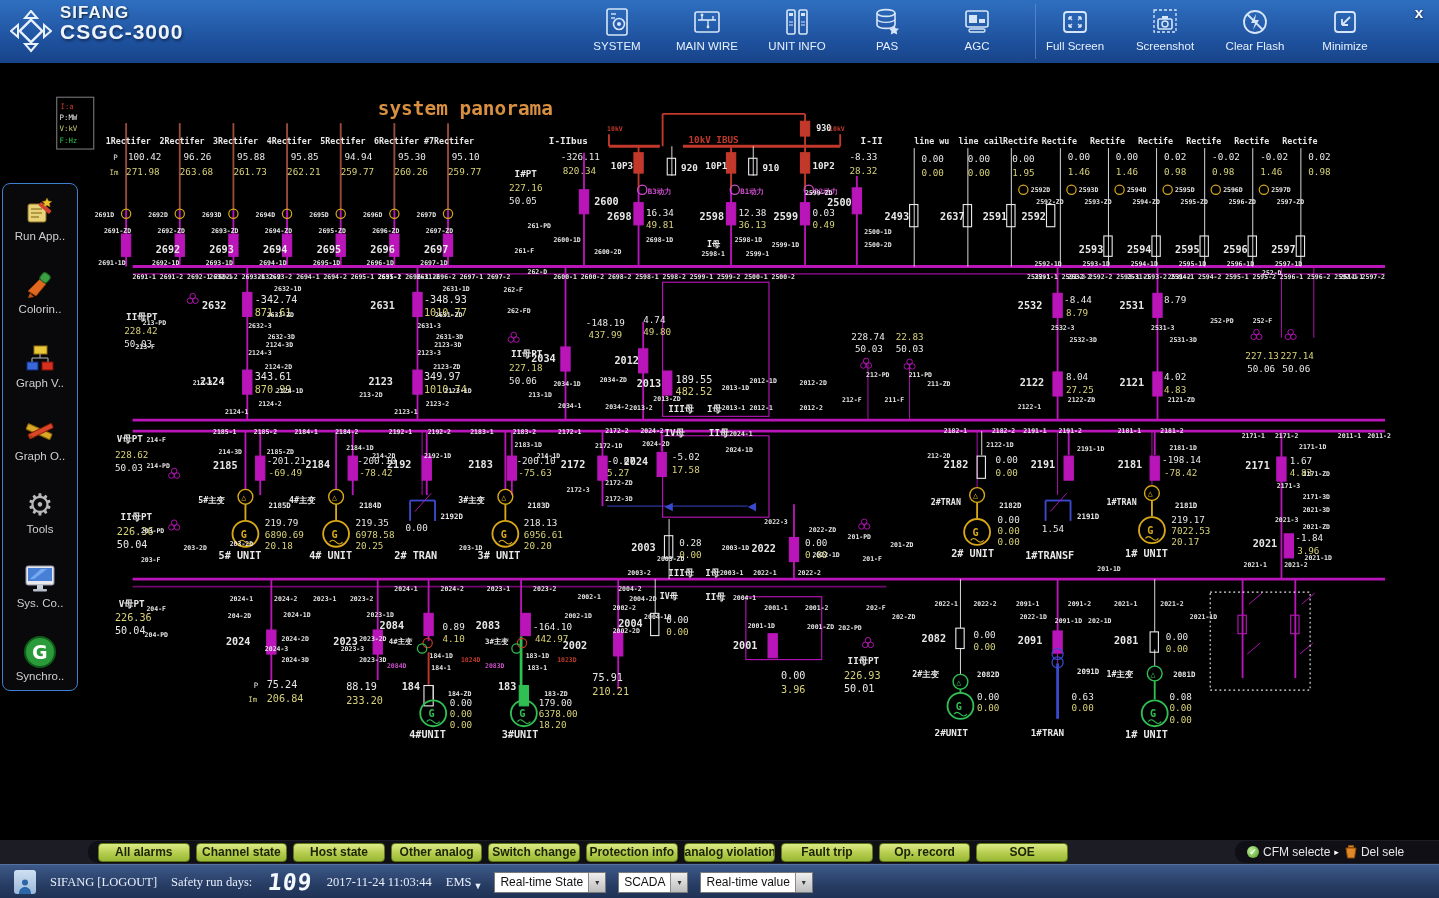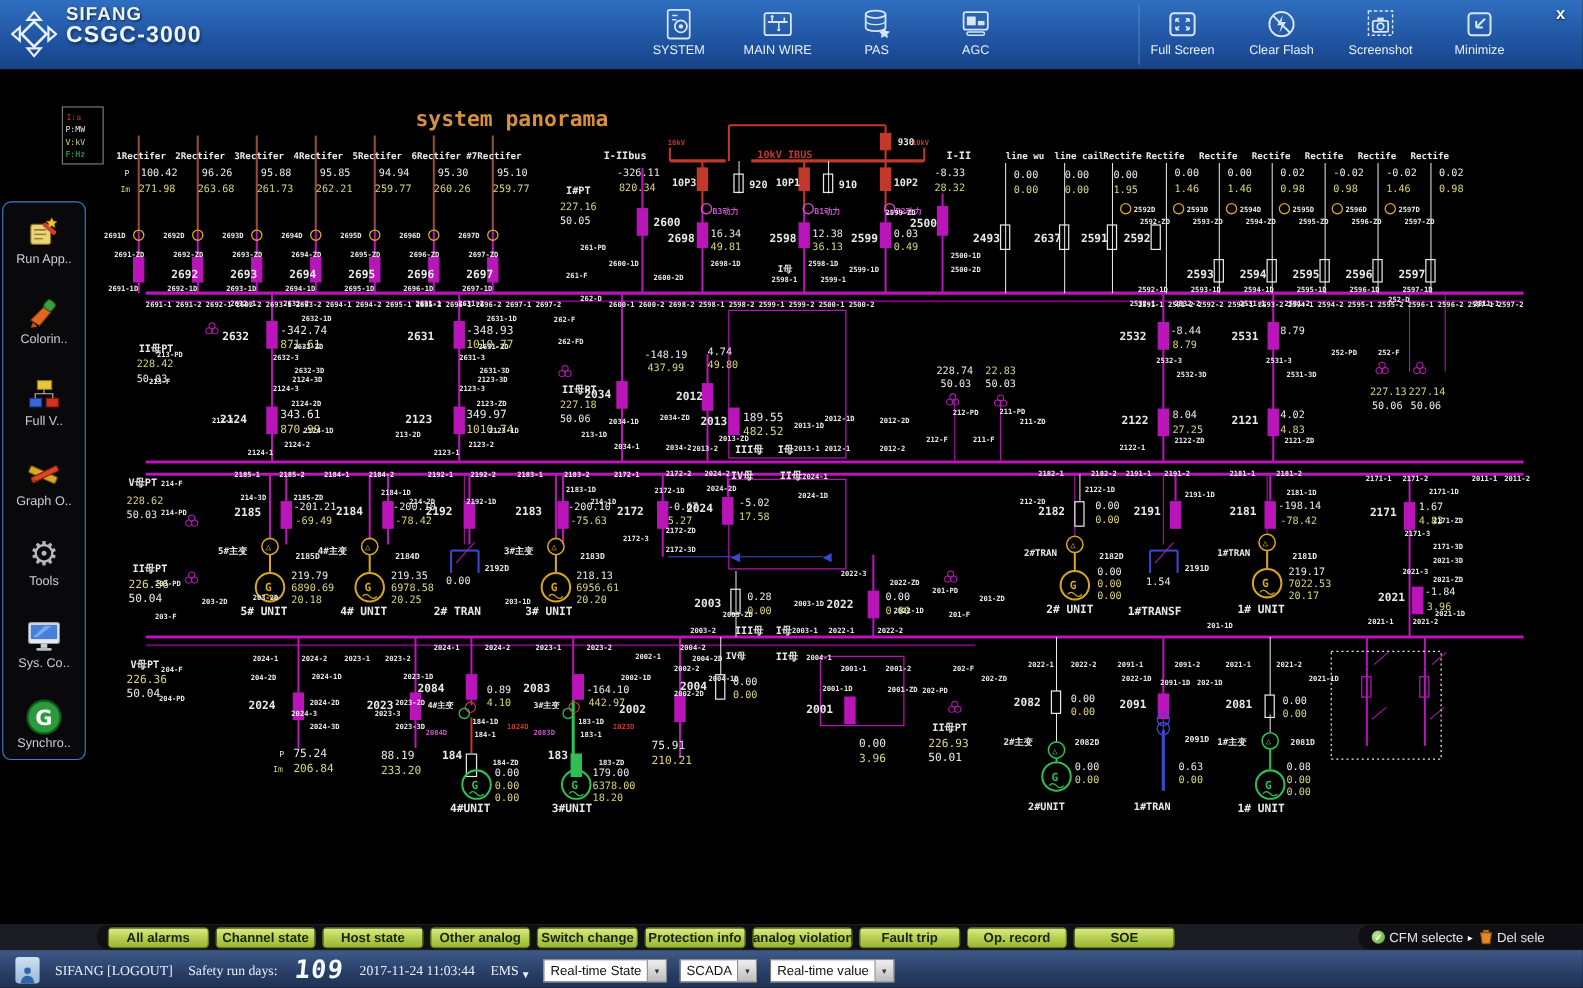--- a/index.html
+++ b/index.html
@@ -109,20 +109,33 @@
             <line x1="10" y1="13" x2="10" y2="9" stroke="#d6e6f8" stroke-width="1.4"></line>
             <line x1="16" y1="13" x2="16" y2="19" stroke="#d6e6f8" stroke-width="1.4"></line>
             <line x1="21" y1="13" x2="21" y2="9" stroke="#d6e6f8" stroke-width="1.4"></line>
             <circle cx="10" cy="8" r="1.4" fill="#d6e6f8"></circle>
             <circle cx="16" cy="20" r="1.4" fill="#d6e6f8"></circle>
           </svg>
         <span>MAIN WIRE</span>
       </div>
       <div class="hbtn">
         <svg width="30" height="30" viewBox="0 0 30 30">
+            <rect x="5" y="3" width="8" height="24" rx="1.5" fill="none" stroke="#d6e6f8" stroke-width="1.6"></rect>
+            <rect x="17" y="3" width="8" height="24" rx="1.5" fill="none" stroke="#d6e6f8" stroke-width="1.6"></rect>
+            <rect x="7" y="6" width="4" height="3" fill="#d6e6f8"></rect>
+            <rect x="19" y="6" width="4" height="3" fill="#d6e6f8"></rect>
+            <line x1="7" y1="15" x2="11" y2="15" stroke="#d6e6f8" stroke-width="1"></line>
+            <line x1="7" y1="18" x2="11" y2="18" stroke="#d6e6f8" stroke-width="1"></line>
+            <line x1="19" y1="15" x2="23" y2="15" stroke="#d6e6f8" stroke-width="1"></line>
+            <line x1="19" y1="18" x2="23" y2="18" stroke="#d6e6f8" stroke-width="1"></line>
+          </svg>
+        <span>UNIT INFO</span>
+      </div>
+      <div class="hbtn">
+        <svg width="30" height="30" viewBox="0 0 30 30">
             <ellipse cx="14" cy="6" rx="9" ry="3.4" fill="none" stroke="#d6e6f8" stroke-width="1.6"></ellipse>
             <path d="M5 6 v12 c0 1.9 4 3.4 9 3.4 s9 -1.5 9 -3.4 V6" fill="none" stroke="#d6e6f8" stroke-width="1.6"></path>
             <path d="M5 12 c0 1.9 4 3.4 9 3.4 s9 -1.5 9 -3.4" fill="none" stroke="#d6e6f8" stroke-width="1.2"></path>
             <path d="M22 18 l1.6 3.2 3.5 .5 -2.5 2.4 .6 3.5 -3.2 -1.7 -3.2 1.7 .6 -3.5 -2.5 -2.4 3.5 -.5 z" fill="#d6e6f8"></path>
           </svg>
         <span>PAS</span>
       </div>
       <div class="hbtn">
         <svg width="30" height="30" viewBox="0 0 30 30">
             <rect x="4" y="4" width="22" height="16" rx="2" fill="none" stroke="#d6e6f8" stroke-width="1.6"></rect>
@@ -142,34 +155,34 @@
             <rect x="4" y="5" width="22" height="20" rx="3" fill="none" stroke="#d6e6f8" stroke-width="1.8"></rect>
             <path d="M9 10 l3 3 M9 10 h3 M9 10 v3" stroke="#d6e6f8" stroke-width="1.4" fill="none"></path>
             <path d="M21 10 l-3 3 M21 10 h-3 M21 10 v3" stroke="#d6e6f8" stroke-width="1.4" fill="none"></path>
             <path d="M9 20 l3 -3 M9 20 h3 M9 20 v-3" stroke="#d6e6f8" stroke-width="1.4" fill="none"></path>
             <path d="M21 20 l-3 -3 M21 20 h-3 M21 20 v-3" stroke="#d6e6f8" stroke-width="1.4" fill="none"></path>
           </svg>
         <span>Full Screen</span>
       </div>
       <div class="hbtn">
         <svg width="30" height="30" viewBox="0 0 30 30">
-            <circle cx="15" cy="15" r="11" fill="none" stroke="#d6e6f8" stroke-width="1.8"></circle>
-            <path d="M16 7 l-5 9 h4 l-2 7 6 -10 h-4 z" fill="#d6e6f8"></path>
-            <line x1="7" y1="7" x2="23" y2="23" stroke="#d6e6f8" stroke-width="1.8"></line>
-          </svg>
-        <span>Clear Flash</span>
-      </div>
-      <div class="hbtn">
-        <svg width="30" height="30" viewBox="0 0 30 30">
             <rect x="4" y="3" width="22" height="22" fill="none" stroke="#d6e6f8" stroke-width="1.3" stroke-dasharray="3,2"></rect>
             <rect x="8" y="12" width="14" height="10" rx="1.5" fill="none" stroke="#d6e6f8" stroke-width="1.6"></rect>
             <rect x="12" y="9" width="6" height="3" fill="#d6e6f8"></rect>
             <circle cx="15" cy="17" r="3" fill="none" stroke="#d6e6f8" stroke-width="1.5"></circle>
           </svg>
         <span>Screenshot</span>
+      </div>
+      <div class="hbtn">
+        <svg width="30" height="30" viewBox="0 0 30 30">
+            <circle cx="15" cy="15" r="11" fill="none" stroke="#d6e6f8" stroke-width="1.8"></circle>
+            <path d="M16 7 l-5 9 h4 l-2 7 6 -10 h-4 z" fill="#d6e6f8"></path>
+            <line x1="7" y1="7" x2="23" y2="23" stroke="#d6e6f8" stroke-width="1.8"></line>
+          </svg>
+        <span>Clear Flash</span>
       </div>
       <div class="hbtn">
         <svg width="30" height="30" viewBox="0 0 30 30">
             <rect x="5" y="5" width="20" height="20" rx="3" fill="none" stroke="#d6e6f8" stroke-width="1.8"></rect>
             <path d="M20 10 l-8 8 M12 18 h6 M12 18 v-6" stroke="#d6e6f8" stroke-width="1.8" fill="none"></path>
           </svg>
         <span>Minimize</span>
       </div>
     </div>
 
@@ -1024,21 +1037,21 @@
     </div>
     <div class="sitem">
       <div class="sic">
         <svg width="32" height="32" viewBox="0 0 32 32">
             <rect x="10" y="3" width="13" height="8" fill="#e8c838" stroke="#907010"></rect>
             <rect x="3" y="19" width="11" height="8" fill="#3868d8" stroke="#102a80"></rect>
             <rect x="18" y="19" width="11" height="8" fill="#d83020" stroke="#801008"></rect>
             <path d="M16 11 v4 M16 15 h-8 v4 M16 15 h8 v4" stroke="#b8b8b8" fill="none"></path>
           </svg>
       </div>
-      <span>Full V..</span>
+      <span>Graph V..</span>
     </div>
     <div class="sitem">
       <div class="sic">
         <svg width="32" height="32" viewBox="0 0 32 32">
             <rect x="2" y="13" width="26" height="6" rx="1" transform="rotate(24 16 16)" fill="#d8a828" stroke="#906800"></rect>
             <rect x="13" y="2" width="5" height="26" rx="1" transform="rotate(64 16 16)" fill="#d84828" stroke="#8a1808"></rect>
             <line x1="6" y1="20" x2="10" y2="22" stroke="#604400"></line>
           </svg>
       </div>
       <span>Graph O..</span>

